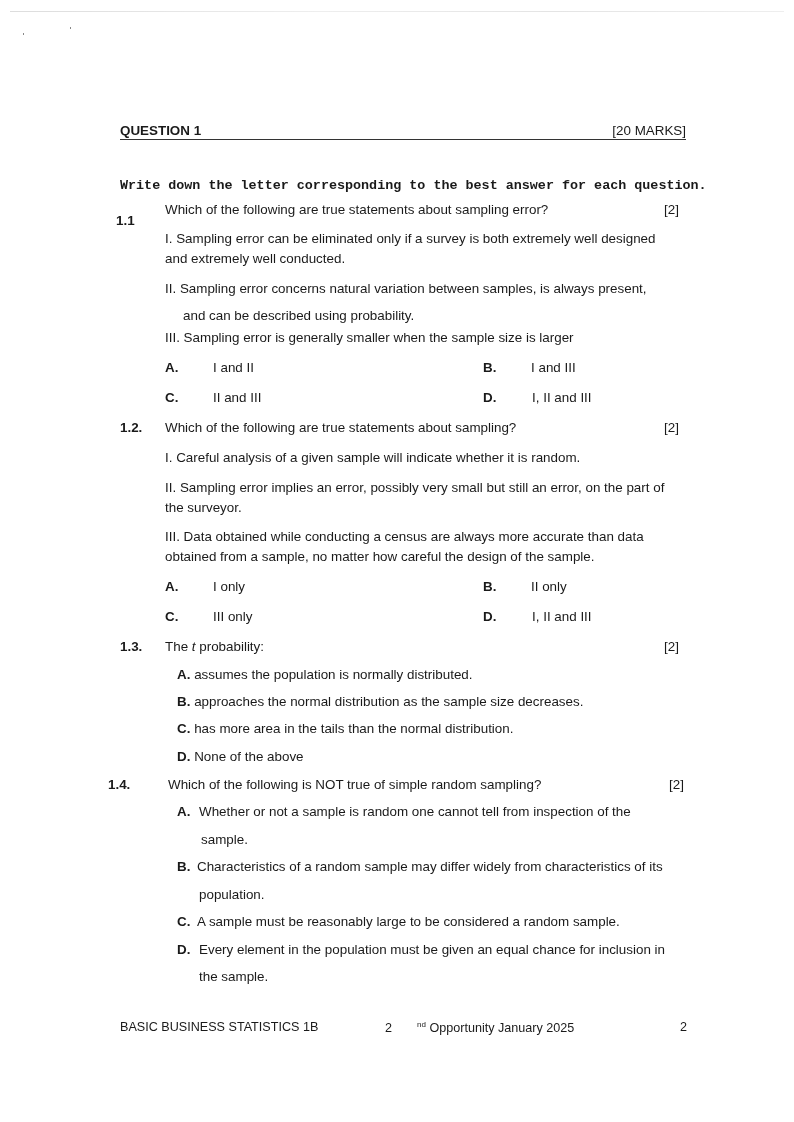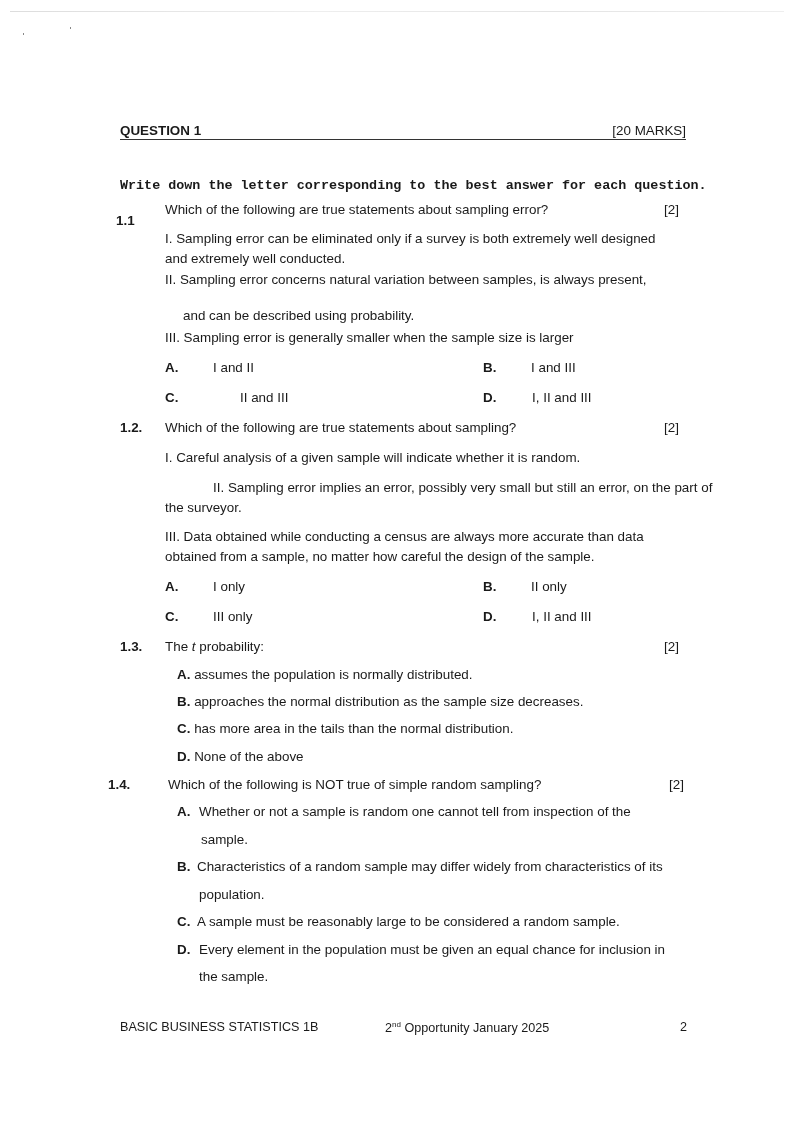--- a/index.html
+++ b/index.html
@@ -17,21 +17,21 @@
     .q-header {
       position: absolute; left: 120px; width: 566px; top: 123px;
       border-bottom: 1px solid #333; height: 16px;
     }
     .q-header .title { position: absolute; left: 0; top: 0; font-weight: bold; text-decoration: none; }
     .q-header .marks { position: absolute; right: 0; top: 0; font-weight: normal; }
     .instr { left: 120px; top: 178px; font-weight: bold; font-family: Liberation Mono, monospace; }
     .num { font-weight: bold; }
     .opt-letter { font-weight: bold; }
     .footer { font-size: 12.6px; text-align: right; }
-    sup { font-size: 8px; vertical-align: 5px; }
+    sup { font-size: 8px; vertical-align: 5px; padding-left: 25px; }
   </style>
 </head>
 <body>
 
 <div class="scan-line"></div>
 <div class="speck" style="left:23px;top:33px;"></div>
 <div class="speck" style="left:70px;top:27px;"></div>
 
 <div class="q-header">
   <span class="title">QUESTION 1</span>
@@ -39,41 +39,41 @@
 </div>
 <div class="abs instr">Write down the letter corresponding to the best answer for each question.</div>
 
 <div>
   <span class="abs num" style="left:116px;top:202px;margin-top:11px;">1.1</span>
   <span class="abs" style="left:165px;top:202px;">Which of the following are true statements about sampling error?</span>
   <span class="abs" style="left:664px;top:202px;">[2]</span>
 
   <span class="abs" style="left:165px;top:231px;">I. Sampling error can be eliminated only if a survey is both extremely well designed</span>
   <span class="abs" style="left:165px;top:251px;">and extremely well conducted.</span>
-  <span class="abs" style="left:165px;top:272px;">II. Sampling error concerns natural variation between samples, is always present,</span>
+  <span class="abs" style="left:165px;top:281px;">II. Sampling error concerns natural variation between samples, is always present,</span>
   <span class="abs" style="left:165px;top:308px;margin-left:18px;">and can be described using probability.</span>
   <span class="abs" style="left:165px;top:330px;">III. Sampling error is generally smaller when the sample size is larger</span>
 
   <span class="abs opt-letter" style="left:165px;top:360px;">A.</span>
   <span class="abs" style="left:213px;top:360px;">I and II</span>
   <span class="abs opt-letter" style="left:483px;top:360px;">B.</span>
   <span class="abs" style="left:531px;top:360px;">I and III</span>
   <span class="abs opt-letter" style="left:165px;top:390px;">C.</span>
-  <span class="abs" style="left:213px;top:390px;margin-left:27px;">II and III</span>
+  <span class="abs" style="left:213px;top:390px;">II and III</span>
   <span class="abs opt-letter" style="left:483px;top:390px;">D.</span>
   <span class="abs" style="left:532px;top:390px;">I, II and III</span>
 </div>
 
 <div>
   <span class="abs num" style="left:120px;top:420px;">1.2.</span>
   <span class="abs" style="left:165px;top:420px;">Which of the following are true statements about sampling?</span>
   <span class="abs" style="left:664px;top:420px;">[2]</span>
 
   <span class="abs" style="left:165px;top:450px;">I. Careful analysis of a given sample will indicate whether it is random.</span>
-  <span class="abs" style="left:165px;top:480px;margin-left:48px;">II. Sampling error implies an error, possibly very small but still an error, on the part of</span>
+  <span class="abs" style="left:165px;top:480px;">II. Sampling error implies an error, possibly very small but still an error, on the part of</span>
   <span class="abs" style="left:165px;top:500px;">the surveyor.</span>
   <span class="abs" style="left:165px;top:529px;">III. Data obtained while conducting a census are always more accurate than data</span>
   <span class="abs" style="left:165px;top:549px;">obtained from a sample, no matter how careful the design of the sample.</span>
 
   <span class="abs opt-letter" style="left:165px;top:579px;">A.</span>
   <span class="abs" style="left:213px;top:579px;">I only</span>
   <span class="abs opt-letter" style="left:483px;top:579px;">B.</span>
   <span class="abs" style="left:531px;top:579px;">II only</span>
   <span class="abs opt-letter" style="left:165px;top:609px;">C.</span>
   <span class="abs" style="left:213px;top:609px;">III only</span>

